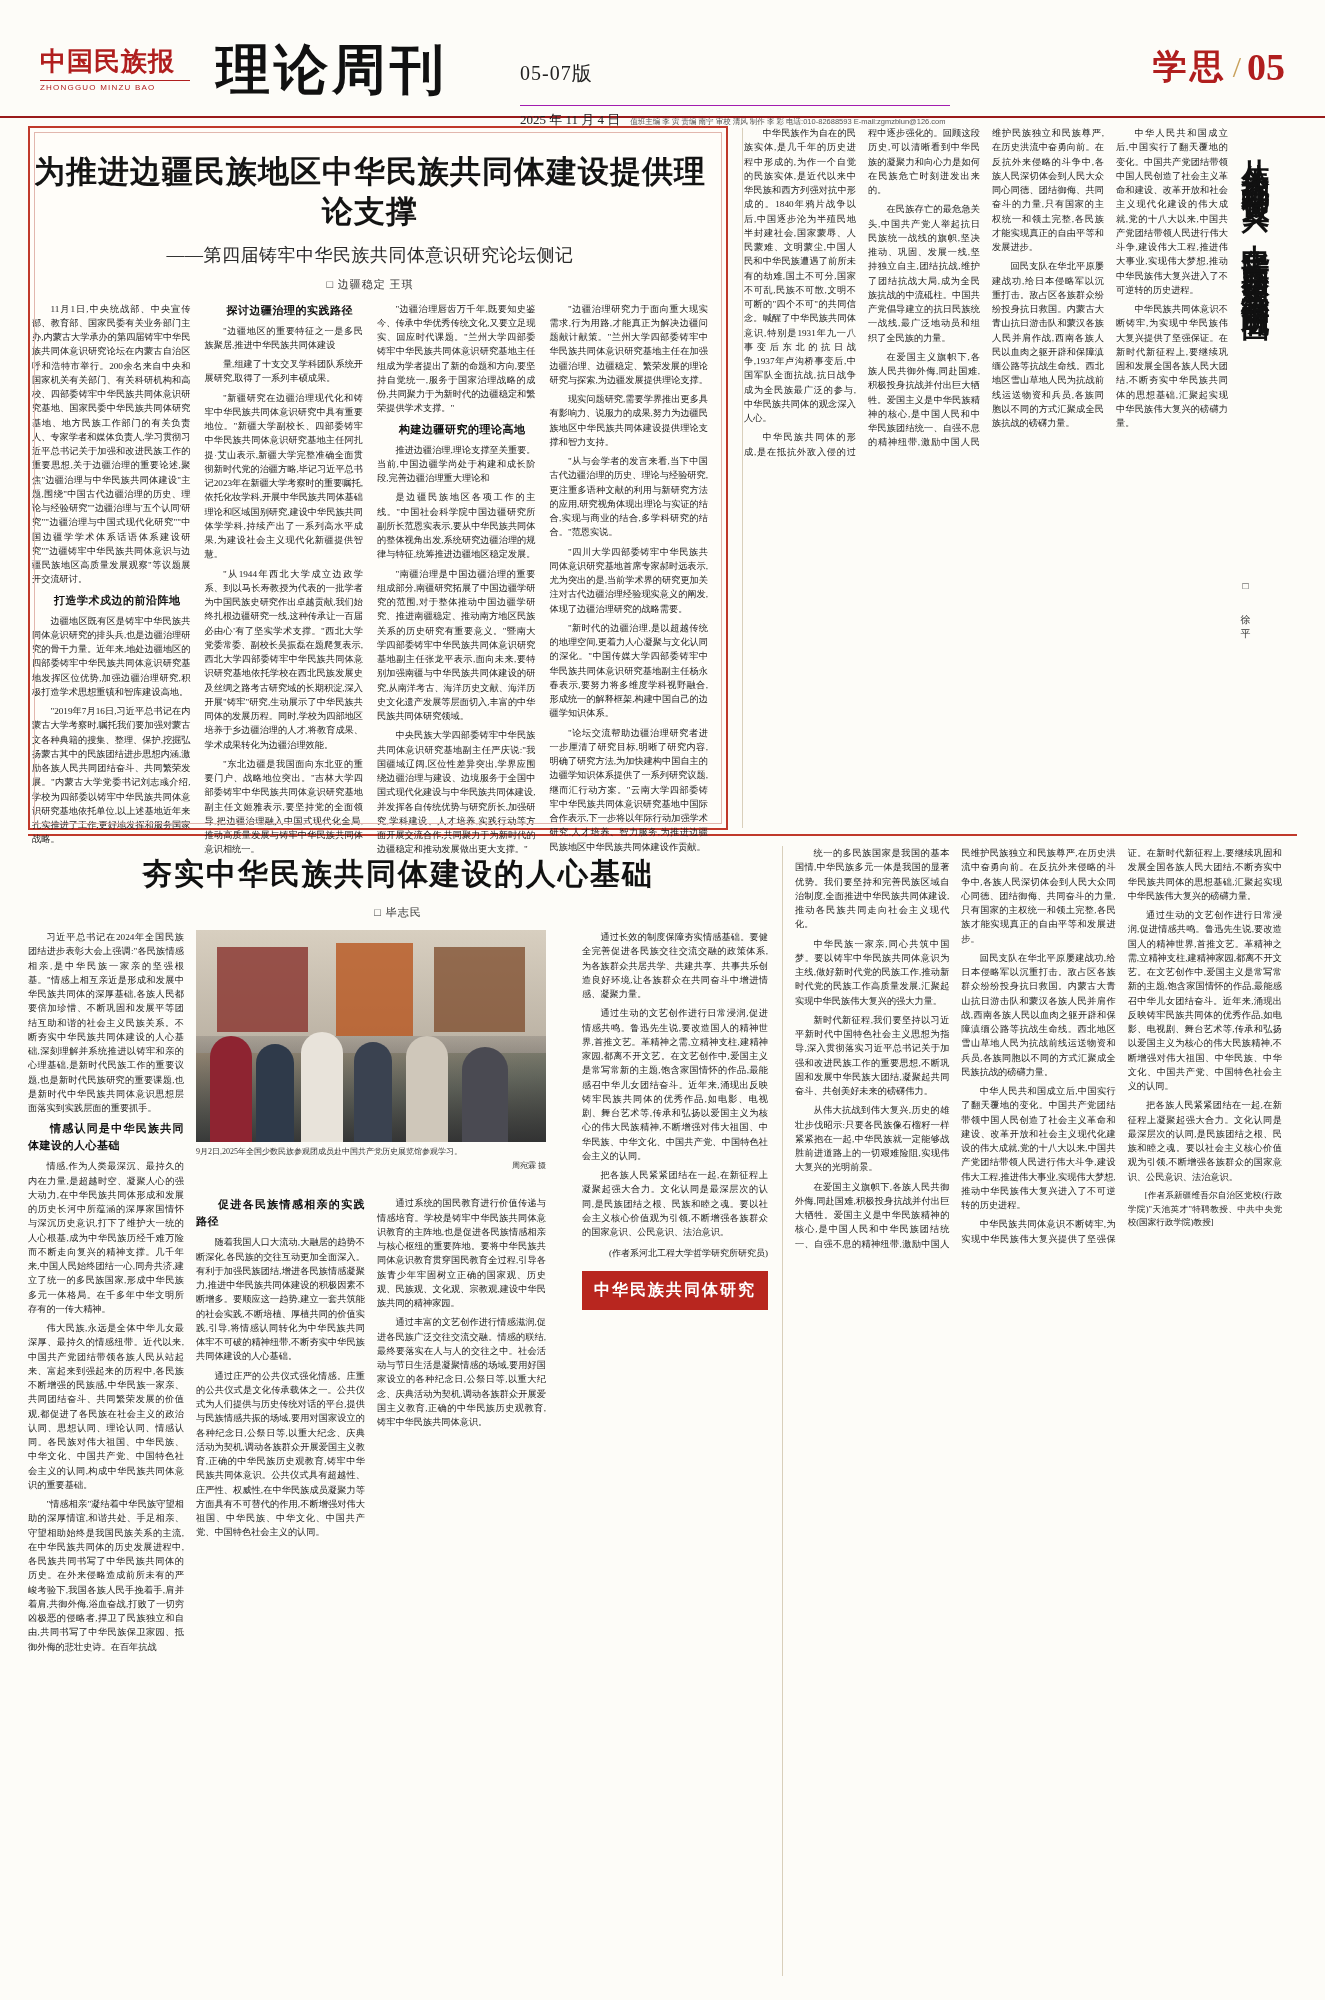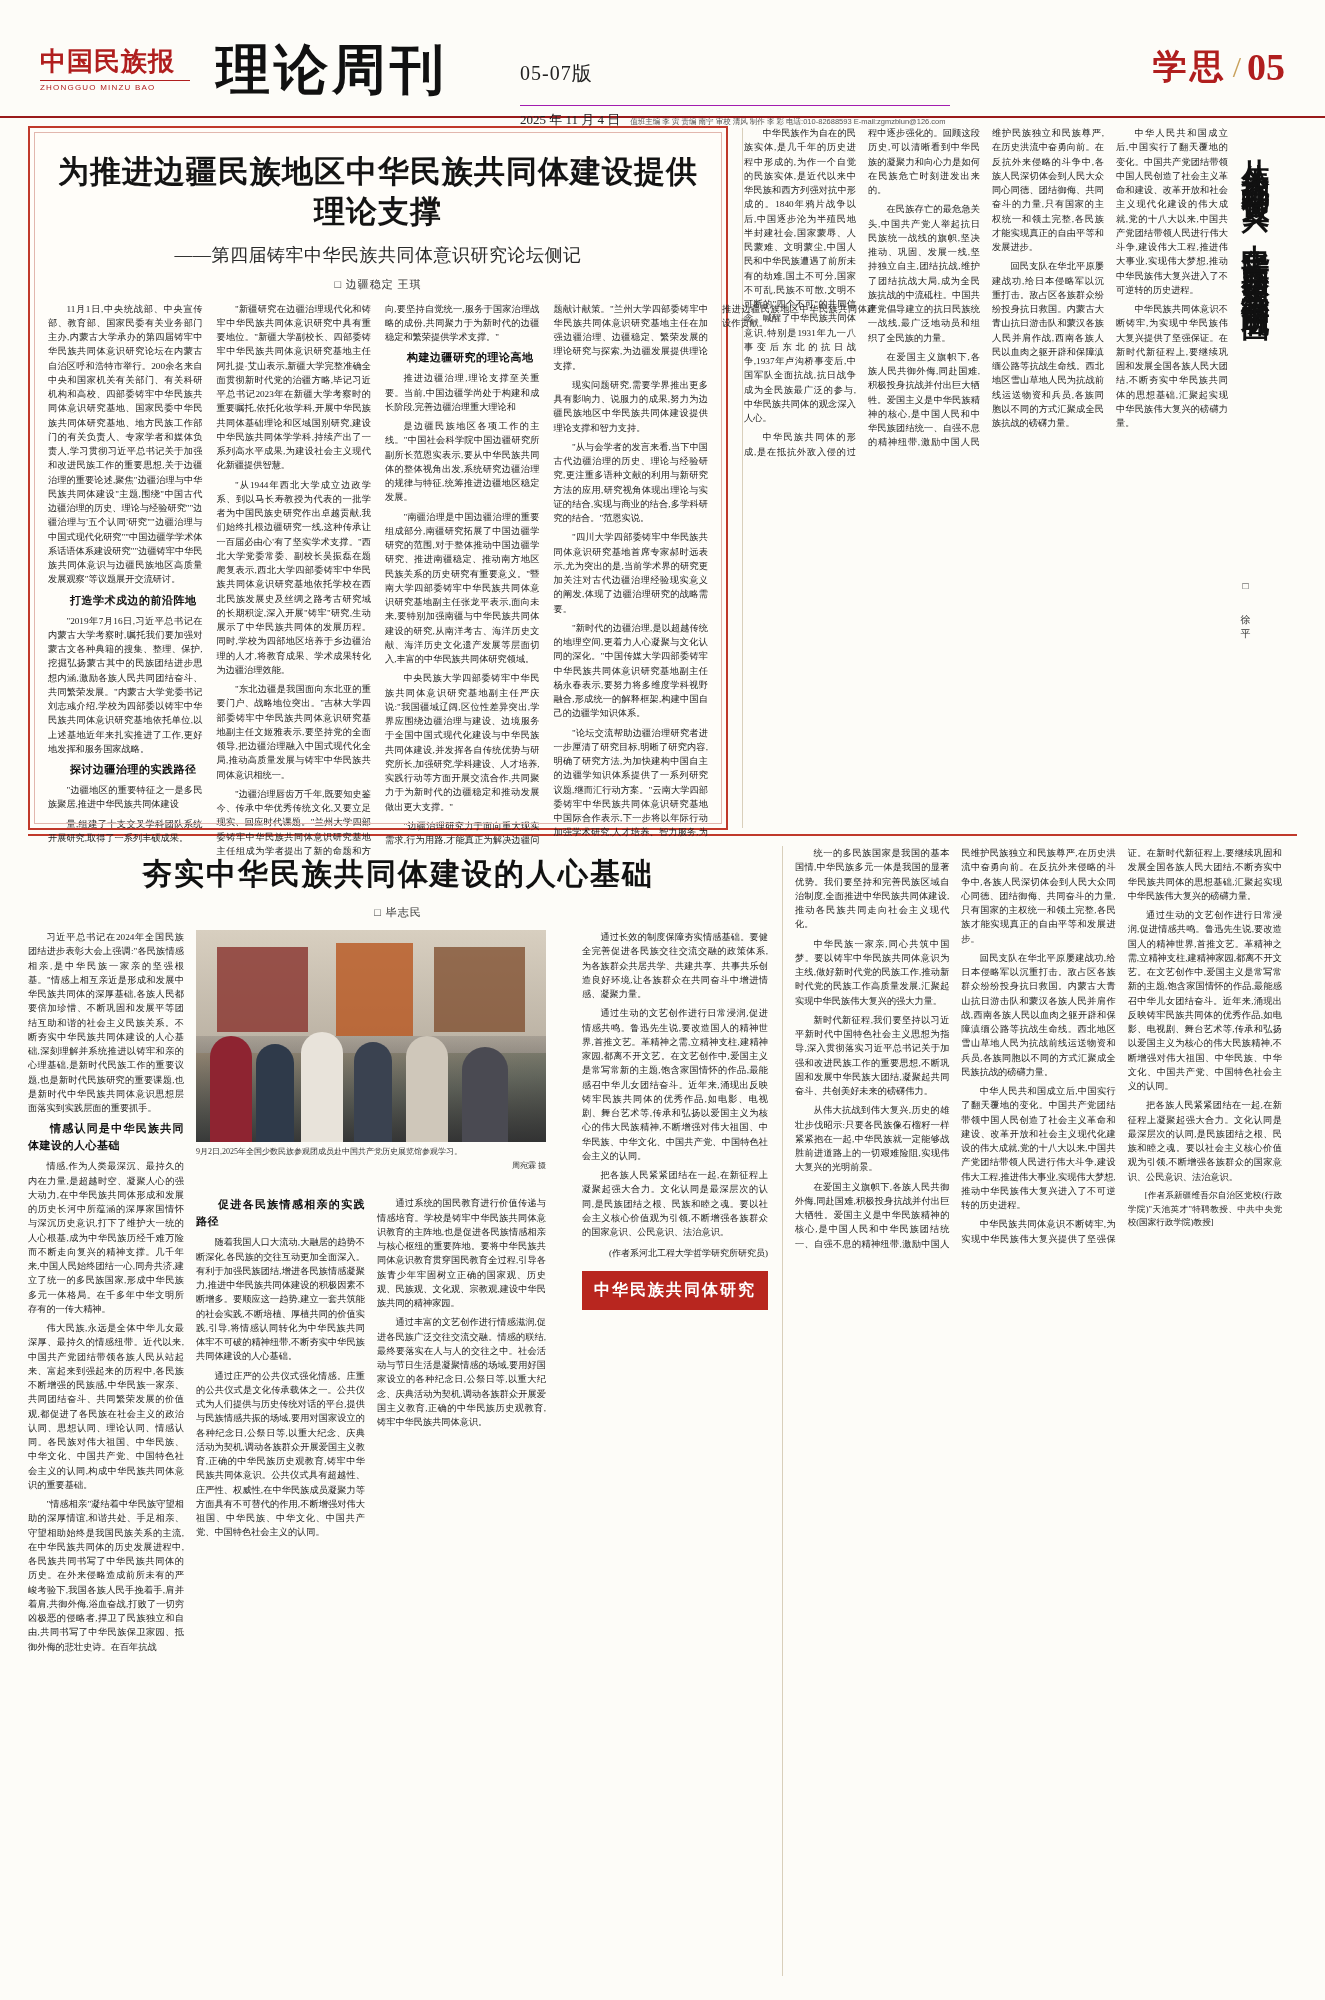--- a/index.html
+++ b/index.html
@@ -124,21 +124,21 @@
   
   .top-area {
     position: relative;
     display: flex;
     padding: 8px 28px 0 28px;
     box-sizing: border-box;
     height: 712px;
   }
   .boxed {
     border: 2px solid #c0392b;
-    padding: 14px 18px 10px 18px;
+    padding: 14px 18px 10px 2px;
     box-sizing: border-box;
     width: 700px;
     background: #fffdf9;
     position: relative;
   }
   .boxed:before {
     content: "";
     position: absolute;
     left: 4px; top: 4px; right: 4px; bottom: 4px;
     border: 1px solid #e2b7ae;
@@ -415,20 +415,21 @@
   <div class="top-area">
     <div class="vsep"></div>
 
     <div class="boxed">
       <div class="headline1">为推进边疆民族地区中华民族共同体建设提供理论支撑</div>
       <div class="subhead1">——第四届铸牢中华民族共同体意识研究论坛侧记</div>
       <div class="byline">□ 边疆稳定  王琪</div>
       <div class="cols4">
         <p>11月1日,中央统战部、中央宣传部、教育部、国家民委有关业务部门主办,内蒙古大学承办的第四届铸牢中华民族共同体意识研究论坛在内蒙古自治区呼和浩特市举行。200余名来自中央和国家机关有关部门、有关科研机构和高校、四部委铸牢中华民族共同体意识研究基地、国家民委中华民族共同体研究基地、地方民族工作部门的有关负责人、专家学者和媒体负责人,学习贯彻习近平总书记关于加强和改进民族工作的重要思想,关于边疆治理的重要论述,聚焦"边疆治理与中华民族共同体建设"主题,围绕"中国古代边疆治理的历史、理论与经验研究""边疆治理与'五个认同'研究""边疆治理与中国式现代化研究""中国边疆学学术体系话语体系建设研究""边疆铸牢中华民族共同体意识与边疆民族地区高质量发展观察"等议题展开交流研讨。</p>
         <p class="sec-title">打造学术戍边的前沿阵地</p>
+        <p>边疆地区既有区是铸牢中华民族共同体意识研究的排头兵,也是边疆治理研究的骨干力量。近年来,地处边疆地区的四部委铸牢中华民族共同体意识研究基地发挥区位优势,加强边疆治理研究,积极打造学术思想重镇和智库建设高地。</p>
         <p>"2019年7月16日,习近平总书记在内蒙古大学考察时,嘱托我们要加强对蒙古文各种典籍的搜集、整理、保护,挖掘弘扬蒙古其中的民族团结进步思想内涵,激励各族人民共同团结奋斗、共同繁荣发展。"内蒙古大学党委书记刘志彧介绍,学校为四部委以铸牢中华民族共同体意识研究基地依托单位,以上述基地近年来扎实推进了工作,更好地发挥和服务国家战略。</p>
         <p class="sec-title">探讨边疆治理的实践路径</p>
         <p>"边疆地区的重要特征之一是多民族聚居,推进中华民族共同体建设</p>
 
         <p>量,组建了十支交叉学科团队系统开展研究,取得了一系列丰硕成果。</p>
         <p>"新疆研究在边疆治理现代化和铸牢中华民族共同体意识研究中具有重要地位。"新疆大学副校长、四部委铸牢中华民族共同体意识研究基地主任阿扎提·艾山表示,新疆大学完整准确全面贯彻新时代党的治疆方略,毕记习近平总书记2023年在新疆大学考察时的重要嘱托,依托化妆学科,开展中华民族共同体基础理论和区域国别研究,建设中华民族共同体学学科,持续产出了一系列高水平成果,为建设社会主义现代化新疆提供智慧。</p>
         <p>"从1944年西北大学成立边政学系、到以马长寿教授为代表的一批学者为中国民族史研究作出卓越贡献,我们始终扎根边疆研究一线,这种传承让一百届必由心'有了坚实学术支撑。"西北大学党委常委、副校长吴振磊在题爬复表示,西北大学四部委铸牢中华民族共同体意识研究基地依托学校在西北民族发展史及丝绸之路考古研究域的长期积淀,深入开展"铸牢"研究,生动展示了中华民族共同体的发展历程。同时,学校为四部地区培养于乡边疆治理的人才,将教育成果、学术成果转化为边疆治理效能。</p>
         <p>"东北边疆是我国面向东北亚的重要门户、战略地位突出。"吉林大学四部委铸牢中华民族共同体意识研究基地副主任文姬雅表示,要坚持党的全面领导,把边疆治理融入中国式现代化全局,推动高质量发展与铸牢中华民族共同体意识相统一。</p>
         <p>"边疆治理唇齿万千年,既要知史鉴今、传承中华优秀传统文化,又要立足现实、回应时代课题。"兰州大学四部委铸牢中华民族共同体意识研究基地主任组成为学者提出了新的命题和方向,要坚持自觉统一,服务于国家治理战略的成份,共同聚力于为新时代的边疆稳定和繁荣提供学术支撑。"</p>
         <p class="sec-title">构建边疆研究的理论高地</p>

